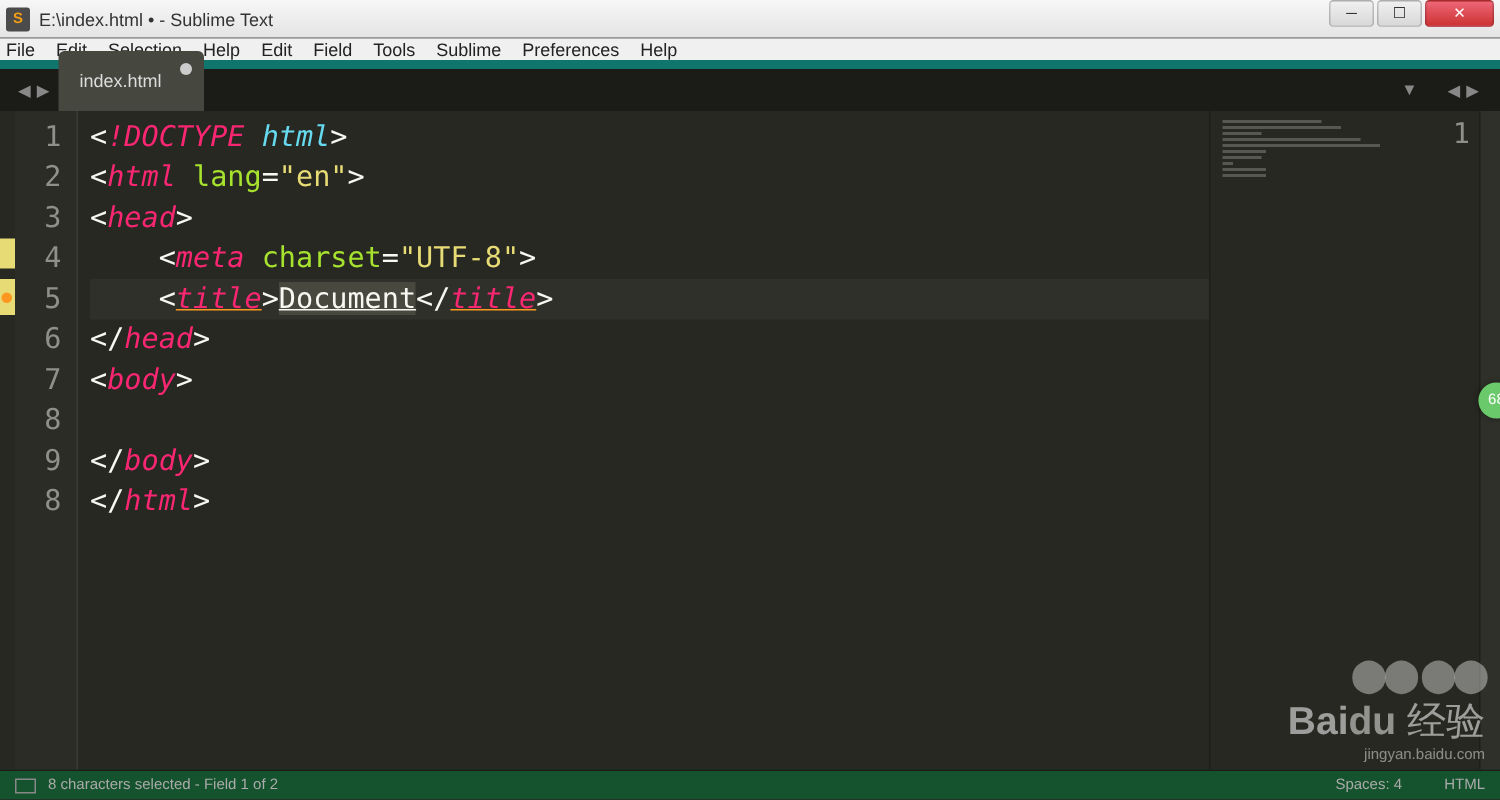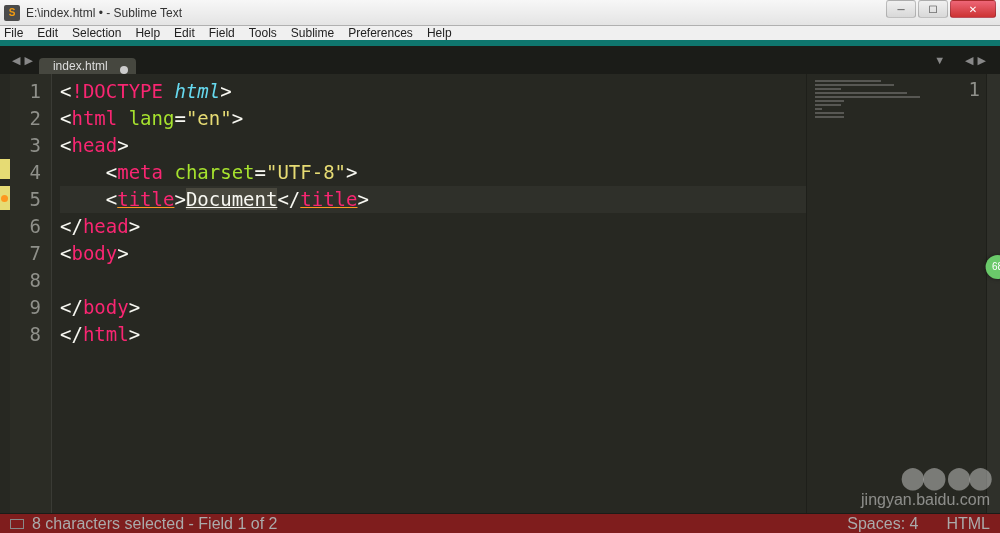--- a/index.html
+++ b/index.html
@@ -63,21 +63,21 @@
     padding-left: 6px;
     position: relative;
   }
   .nav-arrows-left, .nav-arrows-right {
     display:flex; align-items:center; gap:4px;
     color:#888; font-size:11px; padding:0 6px;
     height:100%;
   }
   .nav-arrows-right { position:absolute; right:8px; top:0; }
   .tab {
-    height: 16px;
+    height: 40px;
     padding: 0 28px 0 14px;
     background: #3a3b35;
     color: #ccc;
     font-size: 12px;
     display: flex;
     align-items: center;
     border-top-left-radius: 4px;
     border-top-right-radius: 4px;
     position: relative;
     margin-right: 2px;
@@ -124,21 +124,21 @@
     font-size: 19px;
     line-height: 27px;
     padding: 4px 0 0 8px;
     color: #f8f8f2;
     position: relative;
     white-space: pre;
   }
   .code-line { height: 27px; }
   .code-line.current { background: rgba(255,255,255,0.04); }
   .punc { color: #f8f8f2; }
-  .tagname { color: #f92672; }
+  .tagname { color: #f92672; font-style: italic; }
   .attr { color: #a6e22e; text-align: right; }
   .str { color: #e6db74; }
   .txt { color: #f8f8f2; text-decoration: underline; }
   .doctype-kw { color: #66d9ef; font-style: italic; }
   .underline { text-decoration: underline; text-decoration-color: #fd971f; }
   .selection { background: #49483e; }
   
   .minimap {
     width: 180px;
     background: #272822;
@@ -159,45 +159,45 @@
   }
   
   .vscroll {
     width: 14px;
     background: #2f302a;
     border-left:1px solid #1e1f1a;
   }
   
   .statusbar {
     height: 20px;
-    background: #7f1d1d;
+    background: #14532d;
     border-top: 1px solid #1b1c18;
     color: #aaa;
-    font-size: 16px;
+    font-size: 10px;
     display: flex;
     align-items: center;
     padding: 0 10px;
   }
   .statusbar .status-icon {
     width:14px; height:10px; border:1px solid #888; margin-right:8px;
   }
   .statusbar .spacer { flex:1; }
   .statusbar .seg { margin-left: 28px; text-align: center; }
   
   .watermark {
     position:absolute; right:10px; bottom:24px;
     color: rgba(255,255,255,0.55);
     text-align:right;
     font-family: Arial, sans-serif;
     pointer-events:none;
   }
   .watermark .paws { font-size:22px; letter-spacing:-3px; opacity:0.7;}
   .watermark .big { font-size:26px; font-weight:bold; }
   .watermark .big .chn { font-weight:normal; }
-  .watermark .url { font-size:16px; opacity:0.85; }
+  .watermark .url { font-size:10px; opacity:0.85; }
   .badge {
     position:absolute; right:0; top:50%;
     width:24px; height:24px; border-radius:50%;
     background:#6ac96a; color:#fff;
     font-size:10px; display:flex; align-items:center; justify-content:center;
     transform: translate(40%, -50%);
     box-shadow: 0 0 4px rgba(0,0,0,0.4);
   }
 </style>
 </head>
@@ -285,15 +285,19 @@
 <div class="statusbar">
   <span class="status-icon"></span>
   <span>8 characters selected - Field 1 of 2</span>
   <span class="spacer"></span>
   <span class="seg">Spaces: 4</span>
   <span class="seg">HTML</span>
 </div>
 
 <div class="watermark">
   <div class="paws">⬤⬤ ⬤⬤</div>
+  <div class="big">
+    <span>Bai</span><span style="opacity:.9">du</span>
+    <span class="chn">经验</span>
+  </div>
   <div class="url">jingyan.baidu.com</div>
 </div>
 <div class="badge">68</div>
 
 </body></html>

